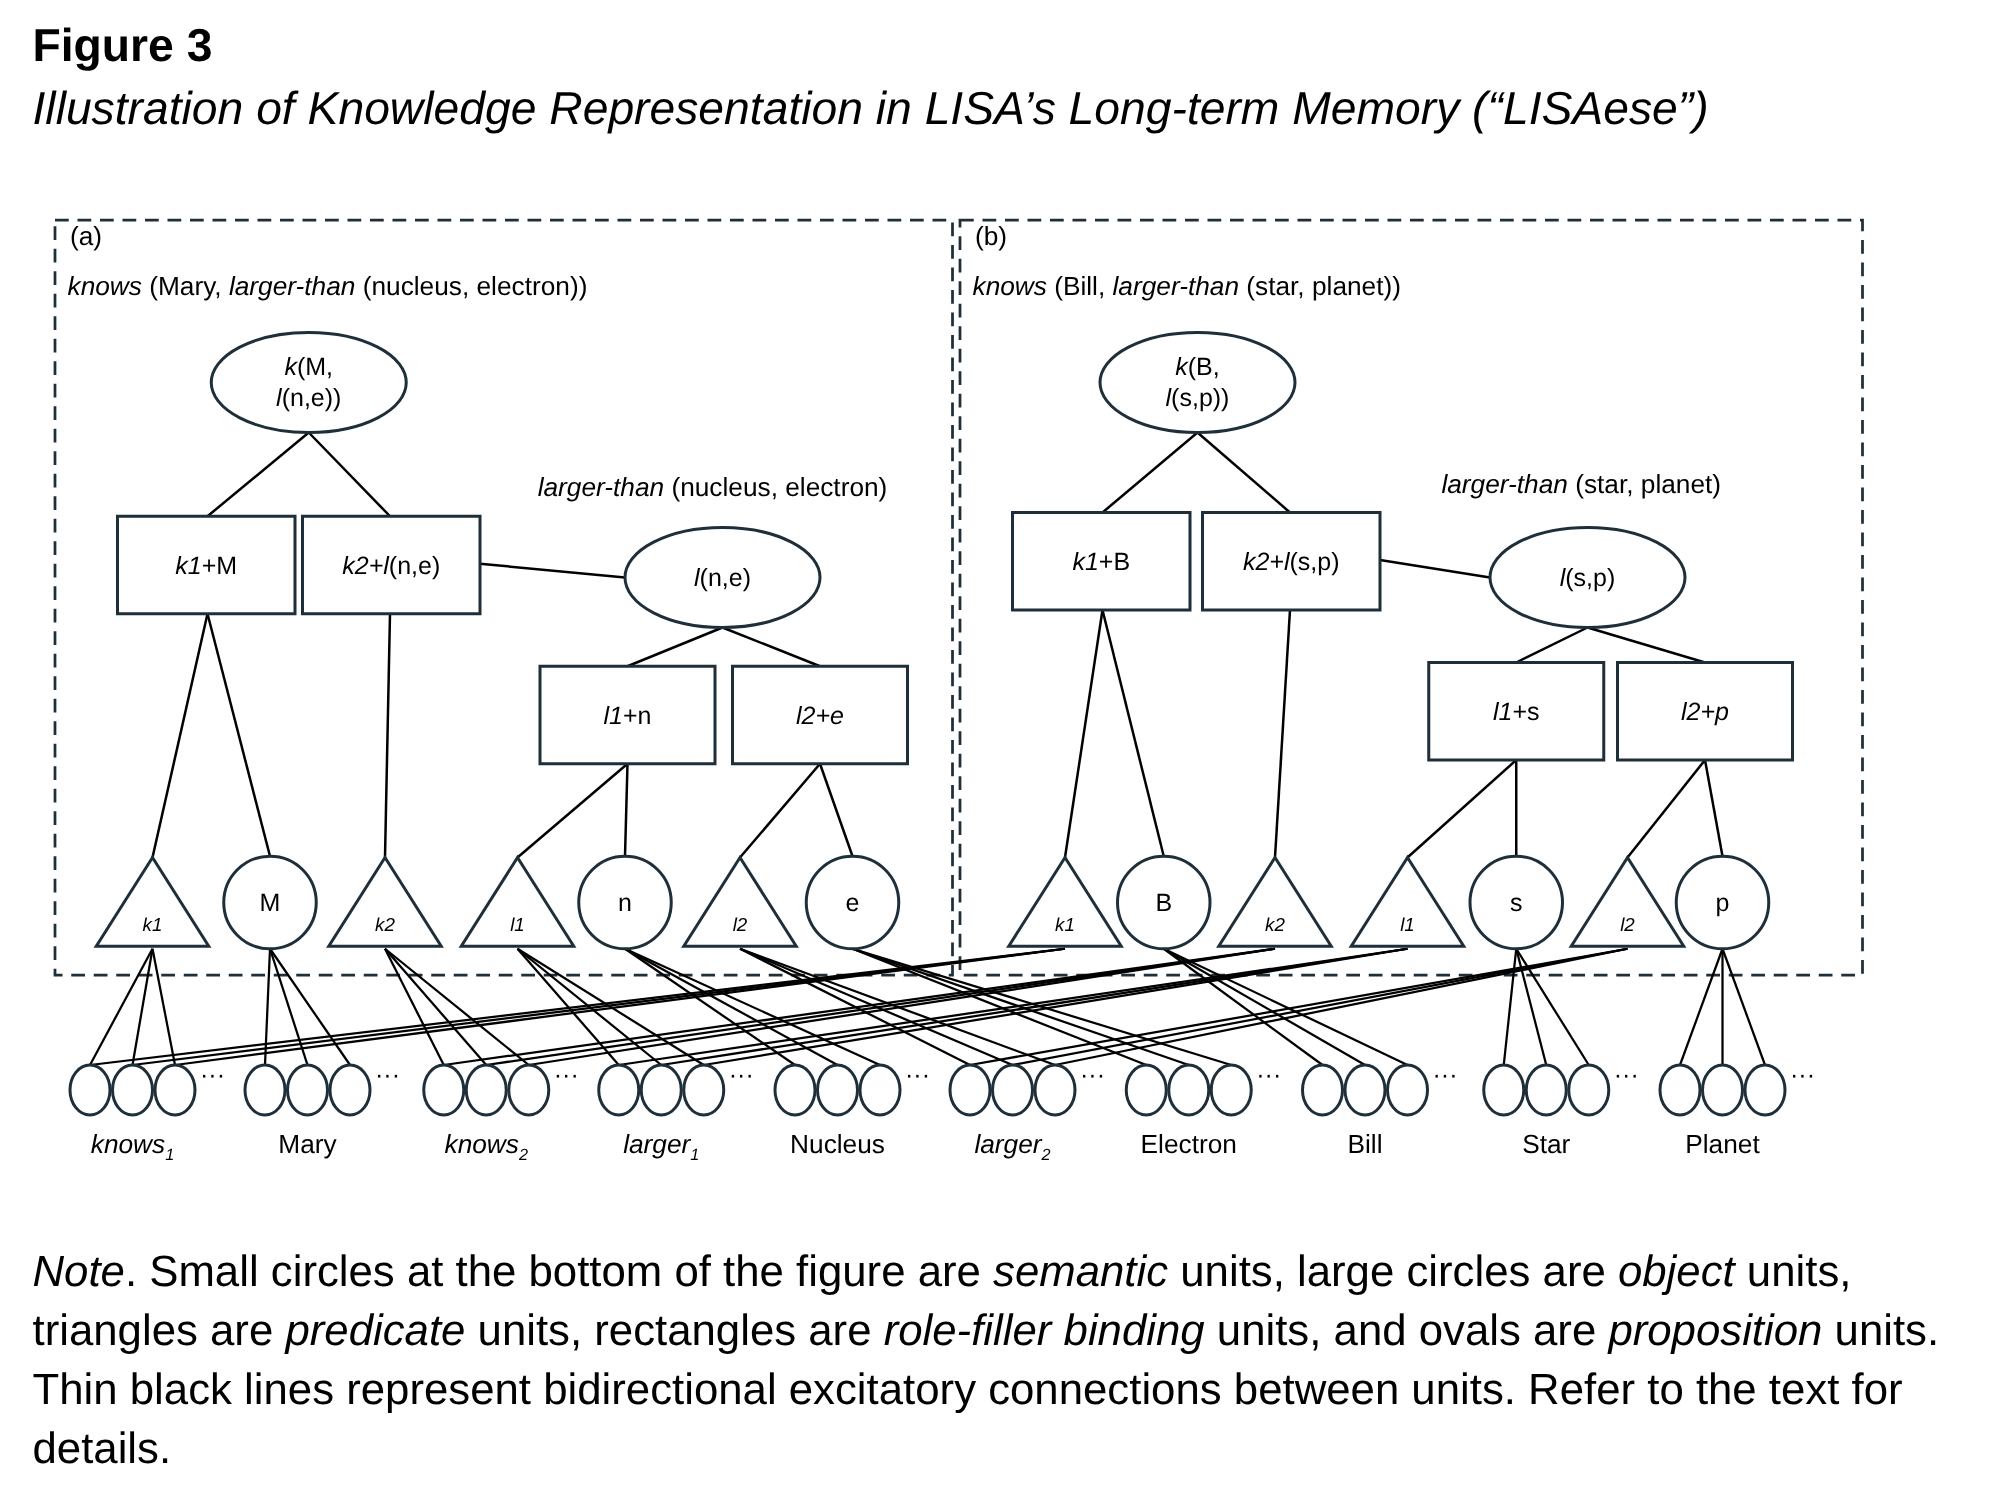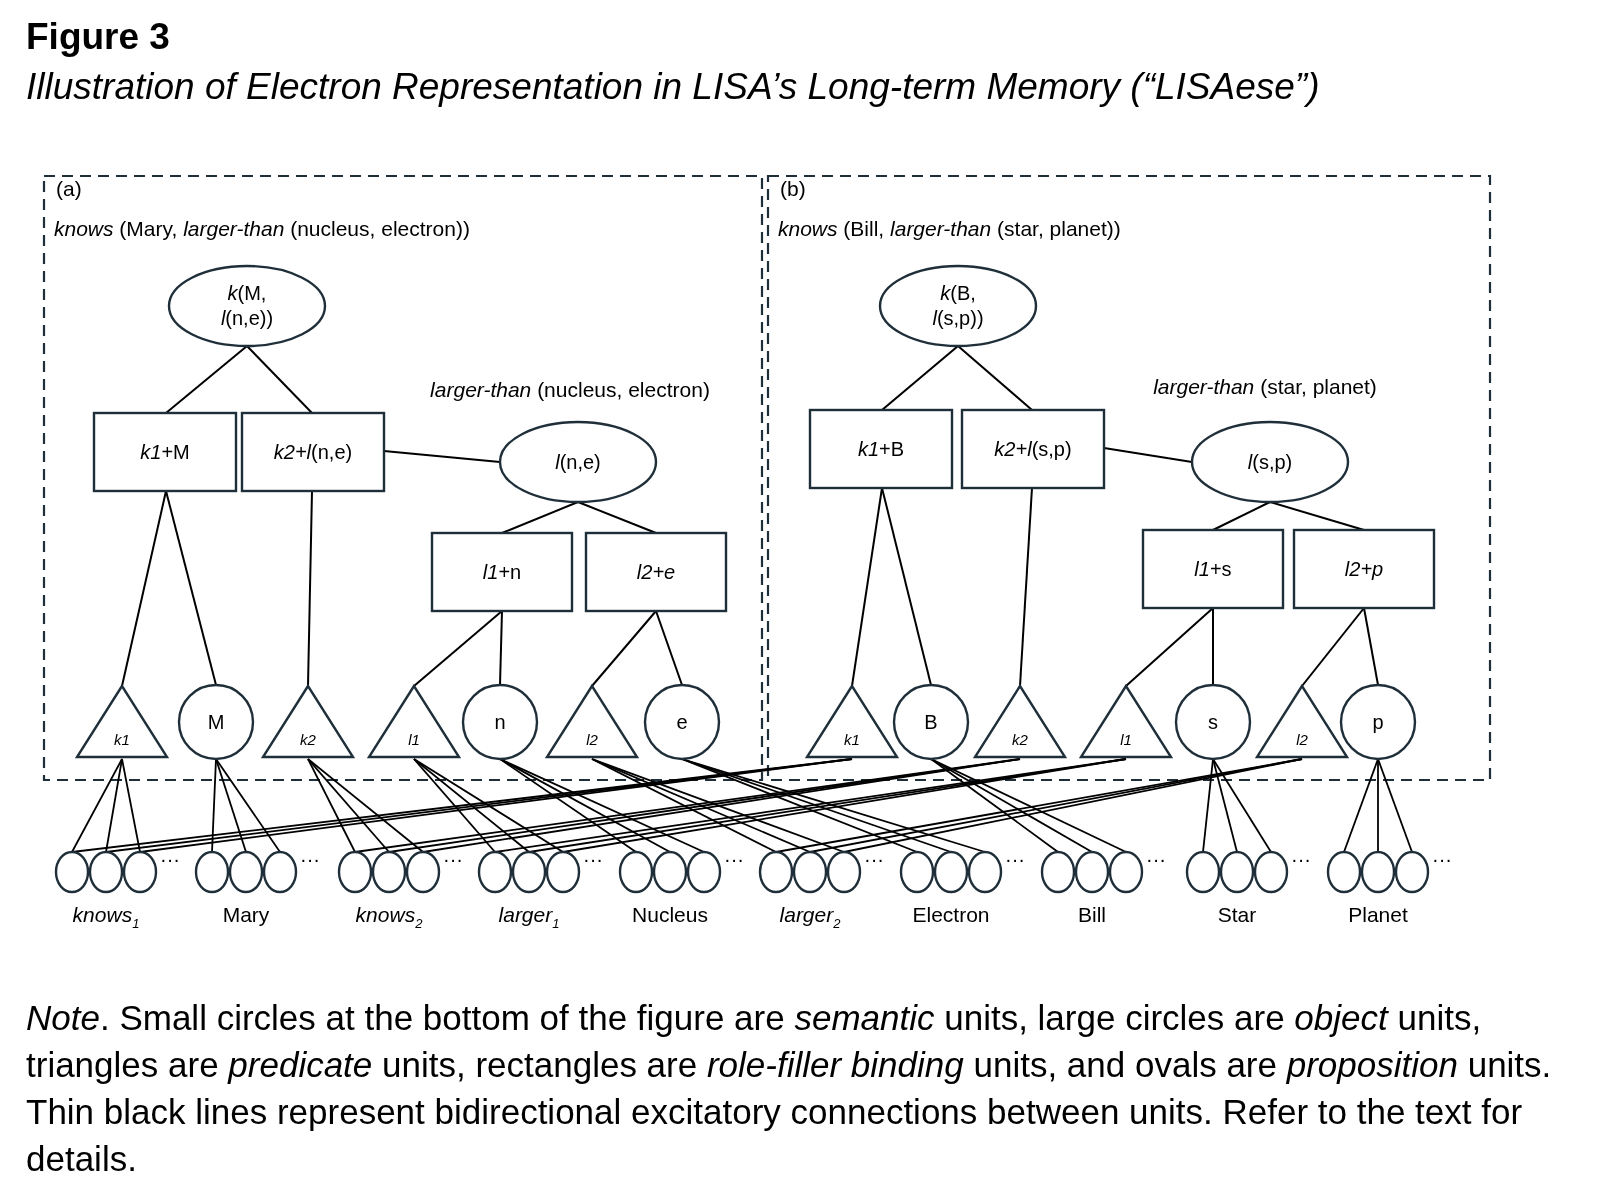--- a/index.html
+++ b/index.html
@@ -9,21 +9,21 @@
   .fig-title { position: absolute; left: 26px; top: 66px; font-size: 37px; font-style: italic; white-space: nowrap; }
   svg#diagram { position: absolute; left: 0; top: 0; }
   svg text { font-family: "Liberation Sans", sans-serif; fill: #000; }
   .note { position: absolute; left: 26px; top: 994px; width: 1570px; font-size: 35px; line-height: 47px; }
   .note i { font-style: italic; }
 </style>
 </head>
 <body>
 
 <div class="fig-num">Figure 3</div>
-<div class="fig-title">Illustration of Electron Representation in LISA’s Long-term Memory (“LISAese”)</div>
+<div class="fig-title">Illustration of Knowledge Representation in LISA’s Long-term Memory (“LISAese”)</div>
 
 <svg id="diagram" width="1612" height="990" xmlns="http://www.w3.org/2000/svg">
   <g id="frames">
       <rect x="44" y="176" width="718" height="604" fill="none" stroke="#1f2f3a" stroke-width="2.2" stroke-dasharray="11 7"></rect>
       <rect x="768" y="176" width="722" height="604" fill="none" stroke="#1f2f3a" stroke-width="2.2" stroke-dasharray="11 7"></rect>
     </g>
   <g id="links">
       <line x1="247" y1="346" x2="166" y2="413" stroke="#000000" stroke-width="2"></line>
       <line x1="247" y1="346" x2="312" y2="413" stroke="#000000" stroke-width="2"></line>
       <line x1="384" y1="451" x2="500" y2="462" stroke="#000000" stroke-width="2"></line>

